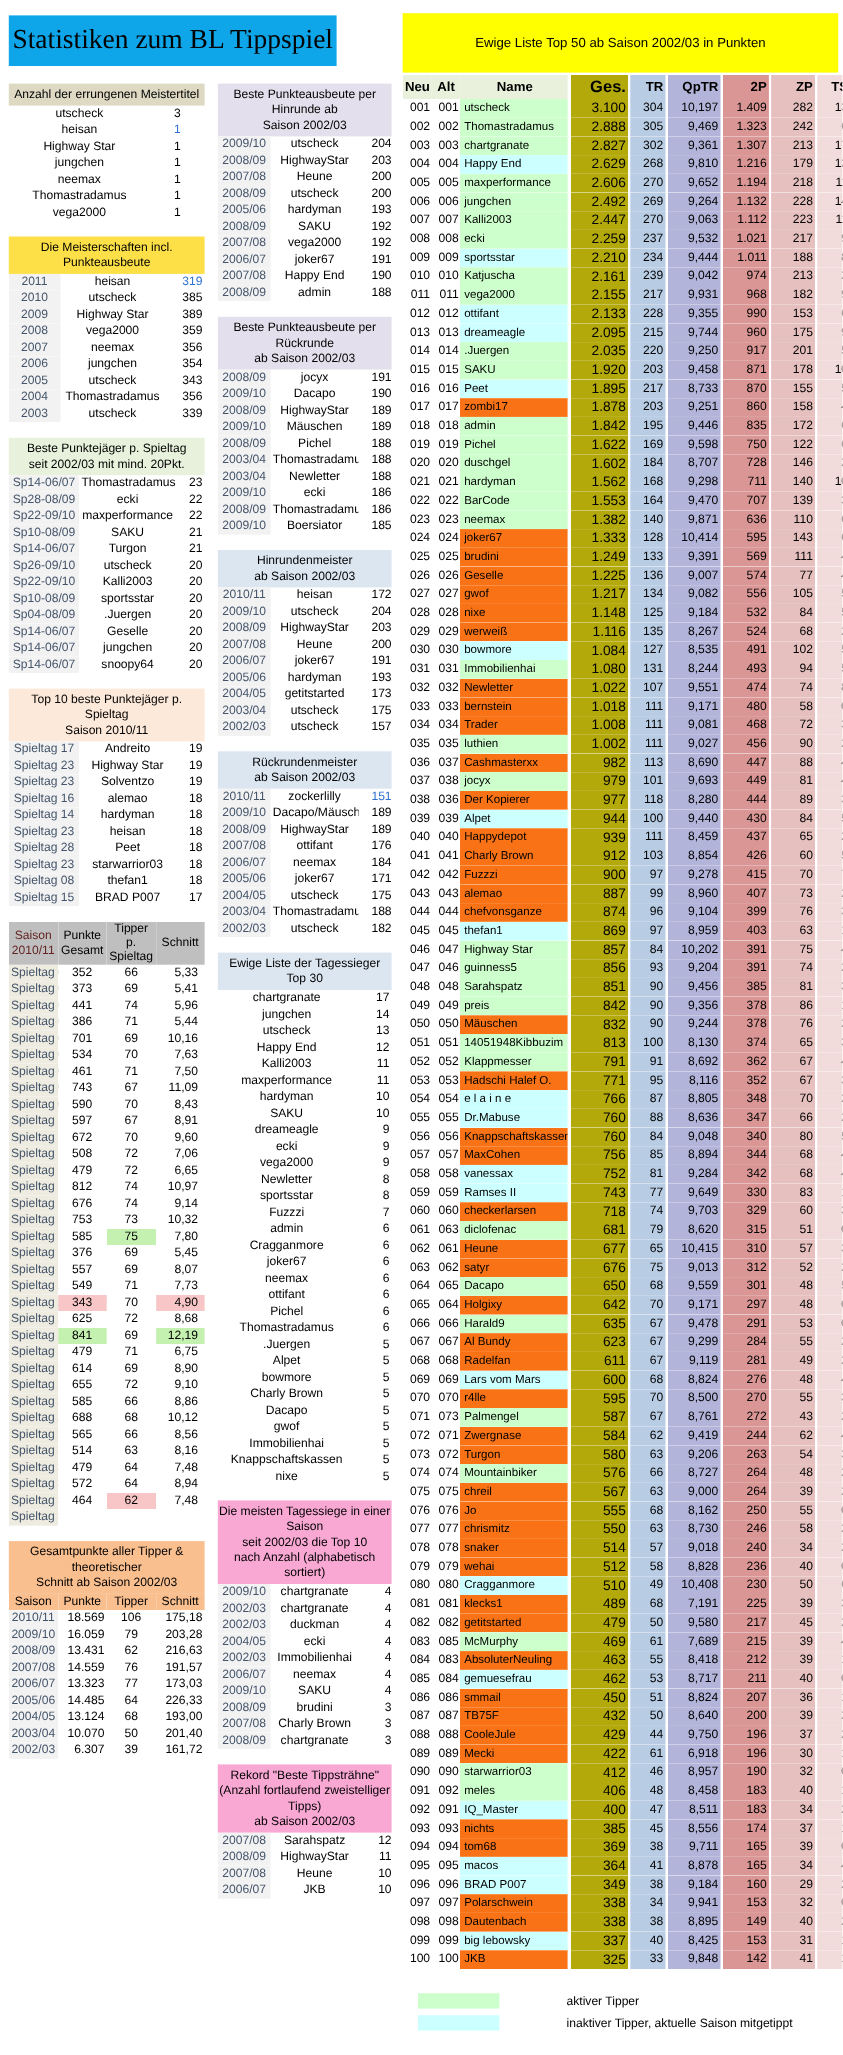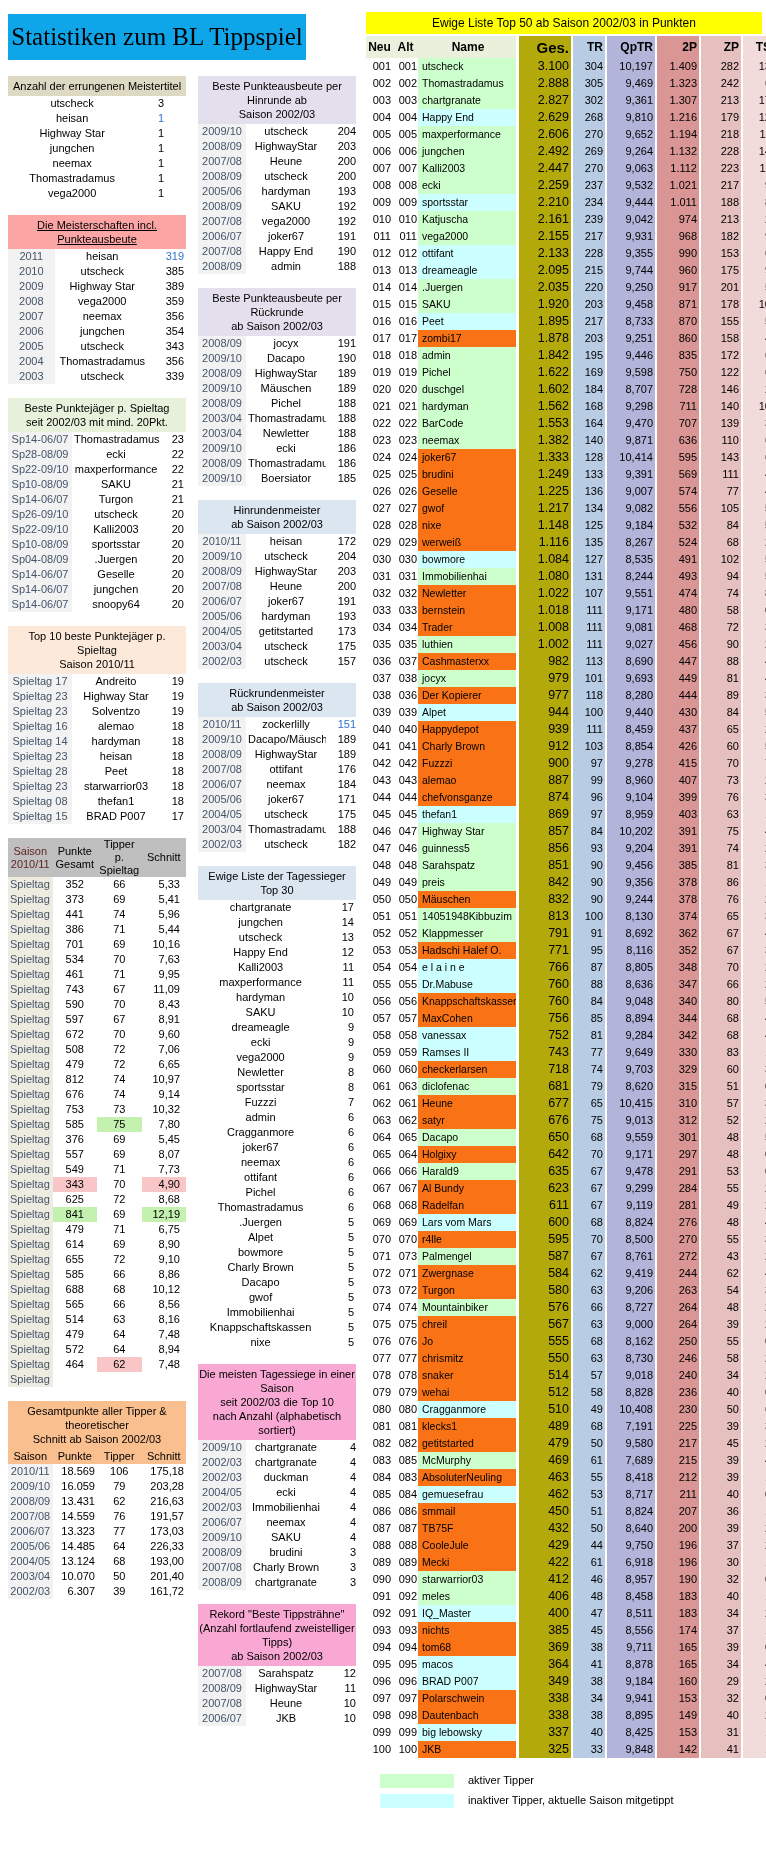--- a/index.html
+++ b/index.html
@@ -15,21 +15,21 @@
   .col { position:absolute; top:76px; }
   .col-left { left:8px;  width:178px; }
   .col-mid  { left:198px; width:158px; }
   .col-right{ left:366px; top:12px; width:396px; }
 
   .stat { margin-bottom:14px; }
   .stat .hdr {
     text-align:center; white-space:pre-line; padding:3px 1px; line-height:14px;
   }
   .hdr-tan   { background:#ddd9c3; }
-  .hdr-green { background:#fca5a5;text-decoration:underline; }
+  .hdr-green { background:#fde047; }
   .hdr-palegreen { background:#e8f1dc; }
   .hdr-peach { background:#fde9d9; }
   .hdr-orange{ background:#fabf8f; }
   .hdr-lav   { background:#e4dfec; }
   .hdr-blue  { background:#dce6f1; }
   .hdr-yellow{ background:#f9a8d4; }
 
   table { border-collapse:collapse; table-layout:fixed; width:100%; }
   td, th { padding:0 2px; height:15px; line-height:15px; white-space:nowrap; overflow:hidden; font-weight:normal; }
 
@@ -58,21 +58,21 @@
   .t-saison td.s { width:40px; text-align:right; padding-right:6px; }
 
   .t-gesamt th { background:#fabf8f; font-weight:normal; }
   .t-gesamt td.lbl { width:46px; }
   .t-gesamt td.p { width:46px; text-align:right; }
   .t-gesamt td.t { width:36px; text-align:center; }
   .t-gesamt td.s { width:44px; text-align:right; }
 
   
   .ewige-title {
-    background:#ffff00; text-align:center; font-size:12px; padding:4px 0; margin-bottom:2px;
+    background:#ffff00; text-align:center; font-size:12px; padding:20px 0; margin-bottom:2px;
   }
   .t-ewige th { font-weight:bold; font-size:12px; height:22px; }
   .t-ewige td { height:17px; line-height:17px; font-size:11px; }
   .t-ewige .c-neu { width:23px; text-align:right; padding-right:1px; }
   .t-ewige .c-alt { width:23px; text-align:right; padding-right:1px; }
   .t-ewige .c-name { width:92px; text-align:left; padding-left:4px; font-size:10.5px; }
   .t-ewige .c-ges { width:48px; text-align:right; background:#b3a90b; font-size:12.5px; border-left:3px solid #fff; }
   .t-ewige .c-tr  { width:28px; text-align:right; background:#b8cce4; border-left:2px solid #fff; }
   .t-ewige .c-qptr{ width:44px; text-align:right; background:#b2b4d9; border-left:2px solid #fff; }
   .t-ewige .c-p2  { width:38px; text-align:right; background:#d99694; border-left:2px solid #fff; }
@@ -80,21 +80,21 @@
   .t-ewige .c-ts  { width:26px; text-align:right; background:#f2dcdb; border-left:2px solid #fff; }
   .t-ewige th.c-neu, .t-ewige th.c-alt { text-align:center; }
   .t-ewige th.c-name { text-align:center; font-size:12px; }
   .t-ewige th.c-ges { font-size:15px; }
   .t-ewige th.h-head { background:#e9f0dc; }
   tr.st-g td.c-name { background:#ccffcc; }
   tr.st-c td.c-name { background:#ccffff; }
   tr.st-t td.c-name { background:#f97316; }
 
   .legend { margin-top:16px; margin-left:14px; }
-  .legend-item { display:flex; align-items:flex-start; height:20px; }
+  .legend-item { display:flex; align-items:flex-end; height:20px;gap:47px; }
   .legend-swatch { width:74px; height:14px; margin-right:14px; }
   .sw-g { background:#ccffcc; }
   .sw-c { background:#ccffff; }
   .sw-t { background:#ddd9c3; }
 </style>
 </head>
 <body>
 
 <div class="page">
 
@@ -366,21 +366,21 @@
             <tr>
               <td class="lbl2">Spieltag 06</td>
               <td class="p">534</td>
               <td class="t">70</td>
               <td class="s">7,63</td>
             </tr>
             <tr>
               <td class="lbl2">Spieltag 07</td>
               <td class="p">461</td>
               <td class="t">71</td>
-              <td class="s">9,95</td>
+              <td class="s">7,50</td>
             </tr>
             <tr>
               <td class="lbl2">Spieltag 08</td>
               <td class="p">743</td>
               <td class="t">67</td>
               <td class="s">11,09</td>
             </tr>
             <tr>
               <td class="lbl2">Spieltag 09</td>
               <td class="p">590</td>

